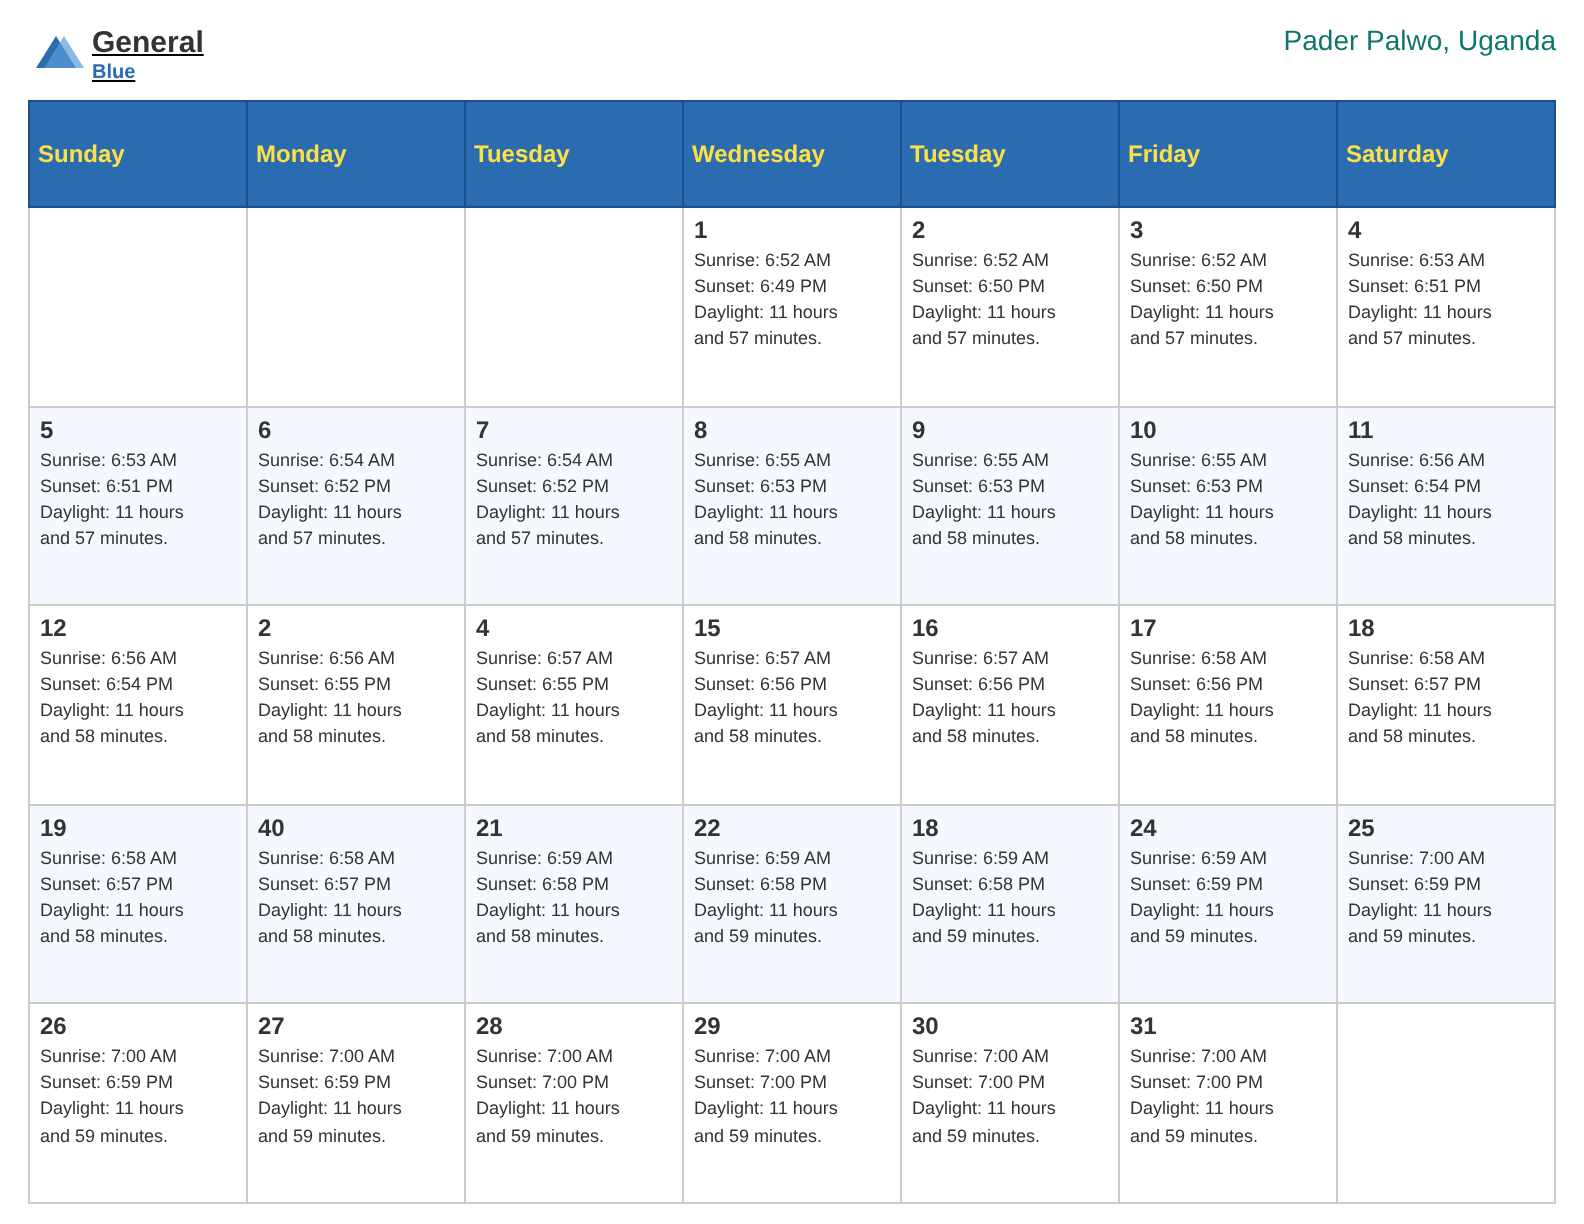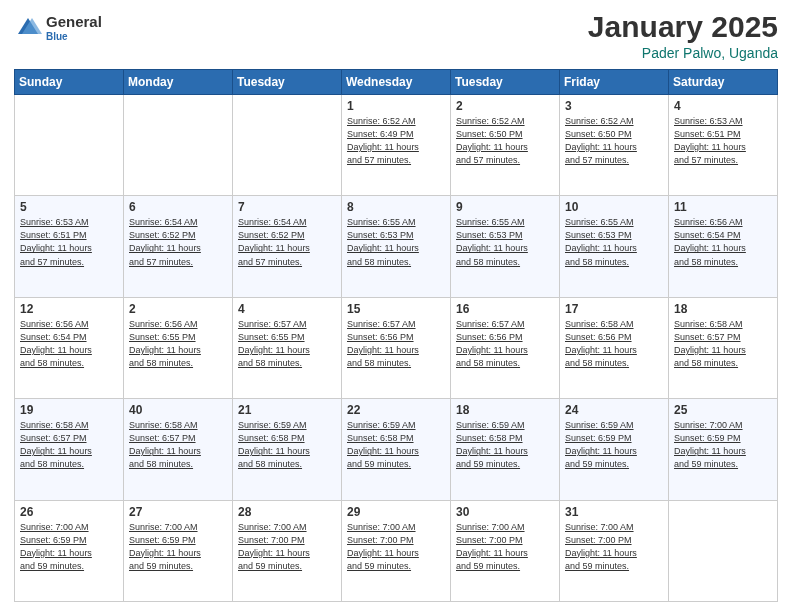--- a/index.html
+++ b/index.html
@@ -20,20 +20,21 @@
     .header {
       display: flex;
       justify-content: space-between;
       align-items: flex-start;
       margin-bottom: 8px;
     }
     .logo {
       display: flex;
       align-items: center;
       margin-top: 4px;
+      text-decoration: underline;
     }
     .logo-text {
       display: flex;
       flex-direction: column;
       line-height: 1.1;
     }
     .logo-general {
       font-size: 15px;
       font-weight: bold;
       color: #333;
@@ -62,24 +63,24 @@
       color: #0f766e;
       margin-top: 2px;
     }
     .calendar-table {
       width: 100%;
       border-collapse: collapse;
       flex: 1;
     }
     .calendar-table thead tr th {
       background-color: #2b6cb0;
-      color: #ffffff;
+      color: #fde047;
       font-size: 12px;
       font-weight: bold;
-      padding: 5px 4px;
+      padding: 19px 4px;
       text-align: left;
       border: 1px solid #1a4f8a;
     }
     .calendar-table tbody tr td {
       vertical-align: top;
       border: 1px solid #ccc;
       padding: 4px 5px;
       width: calc(100% / 7);
       font-size: 9.5px;
       color: #333;
@@ -93,21 +94,20 @@
       font-size: 12px;
       font-weight: bold;
       color: #333;
       display: block;
       margin-bottom: 2px;
     }
     .day-info {
       font-size: 9px;
       color: #333;
       line-height: 1.45;
-      text-decoration: underline;
     }
     .empty-cell {
       background: #fff !important;
     }
   </style>
 </head>
 <body>
 
 <div class="page">
   <div class="header">
@@ -115,21 +115,20 @@
       <svg class="logo-icon" viewBox="0 0 28 28">
         <polygon points="14,4 24,20 4,20" fill="#2b6cb0"></polygon>
         <polygon points="18,4 28,20 8,20" fill="#5b9bd5" opacity="0.7"></polygon>
       </svg>
       <div class="logo-text">
         <span class="logo-general">General</span>
         <span class="logo-blue">Blue</span>
       </div>
     </div>
     <div class="title-block">
-      <div class="main-title">January 2025</div>
       <div class="subtitle">Pader Palwo, Uganda</div>
     </div>
   </div>
 
   <table class="calendar-table">
     <thead>
       <tr>
       <th>Sunday</th>
           <th>Monday</th>
           <th>Tuesday</th>

